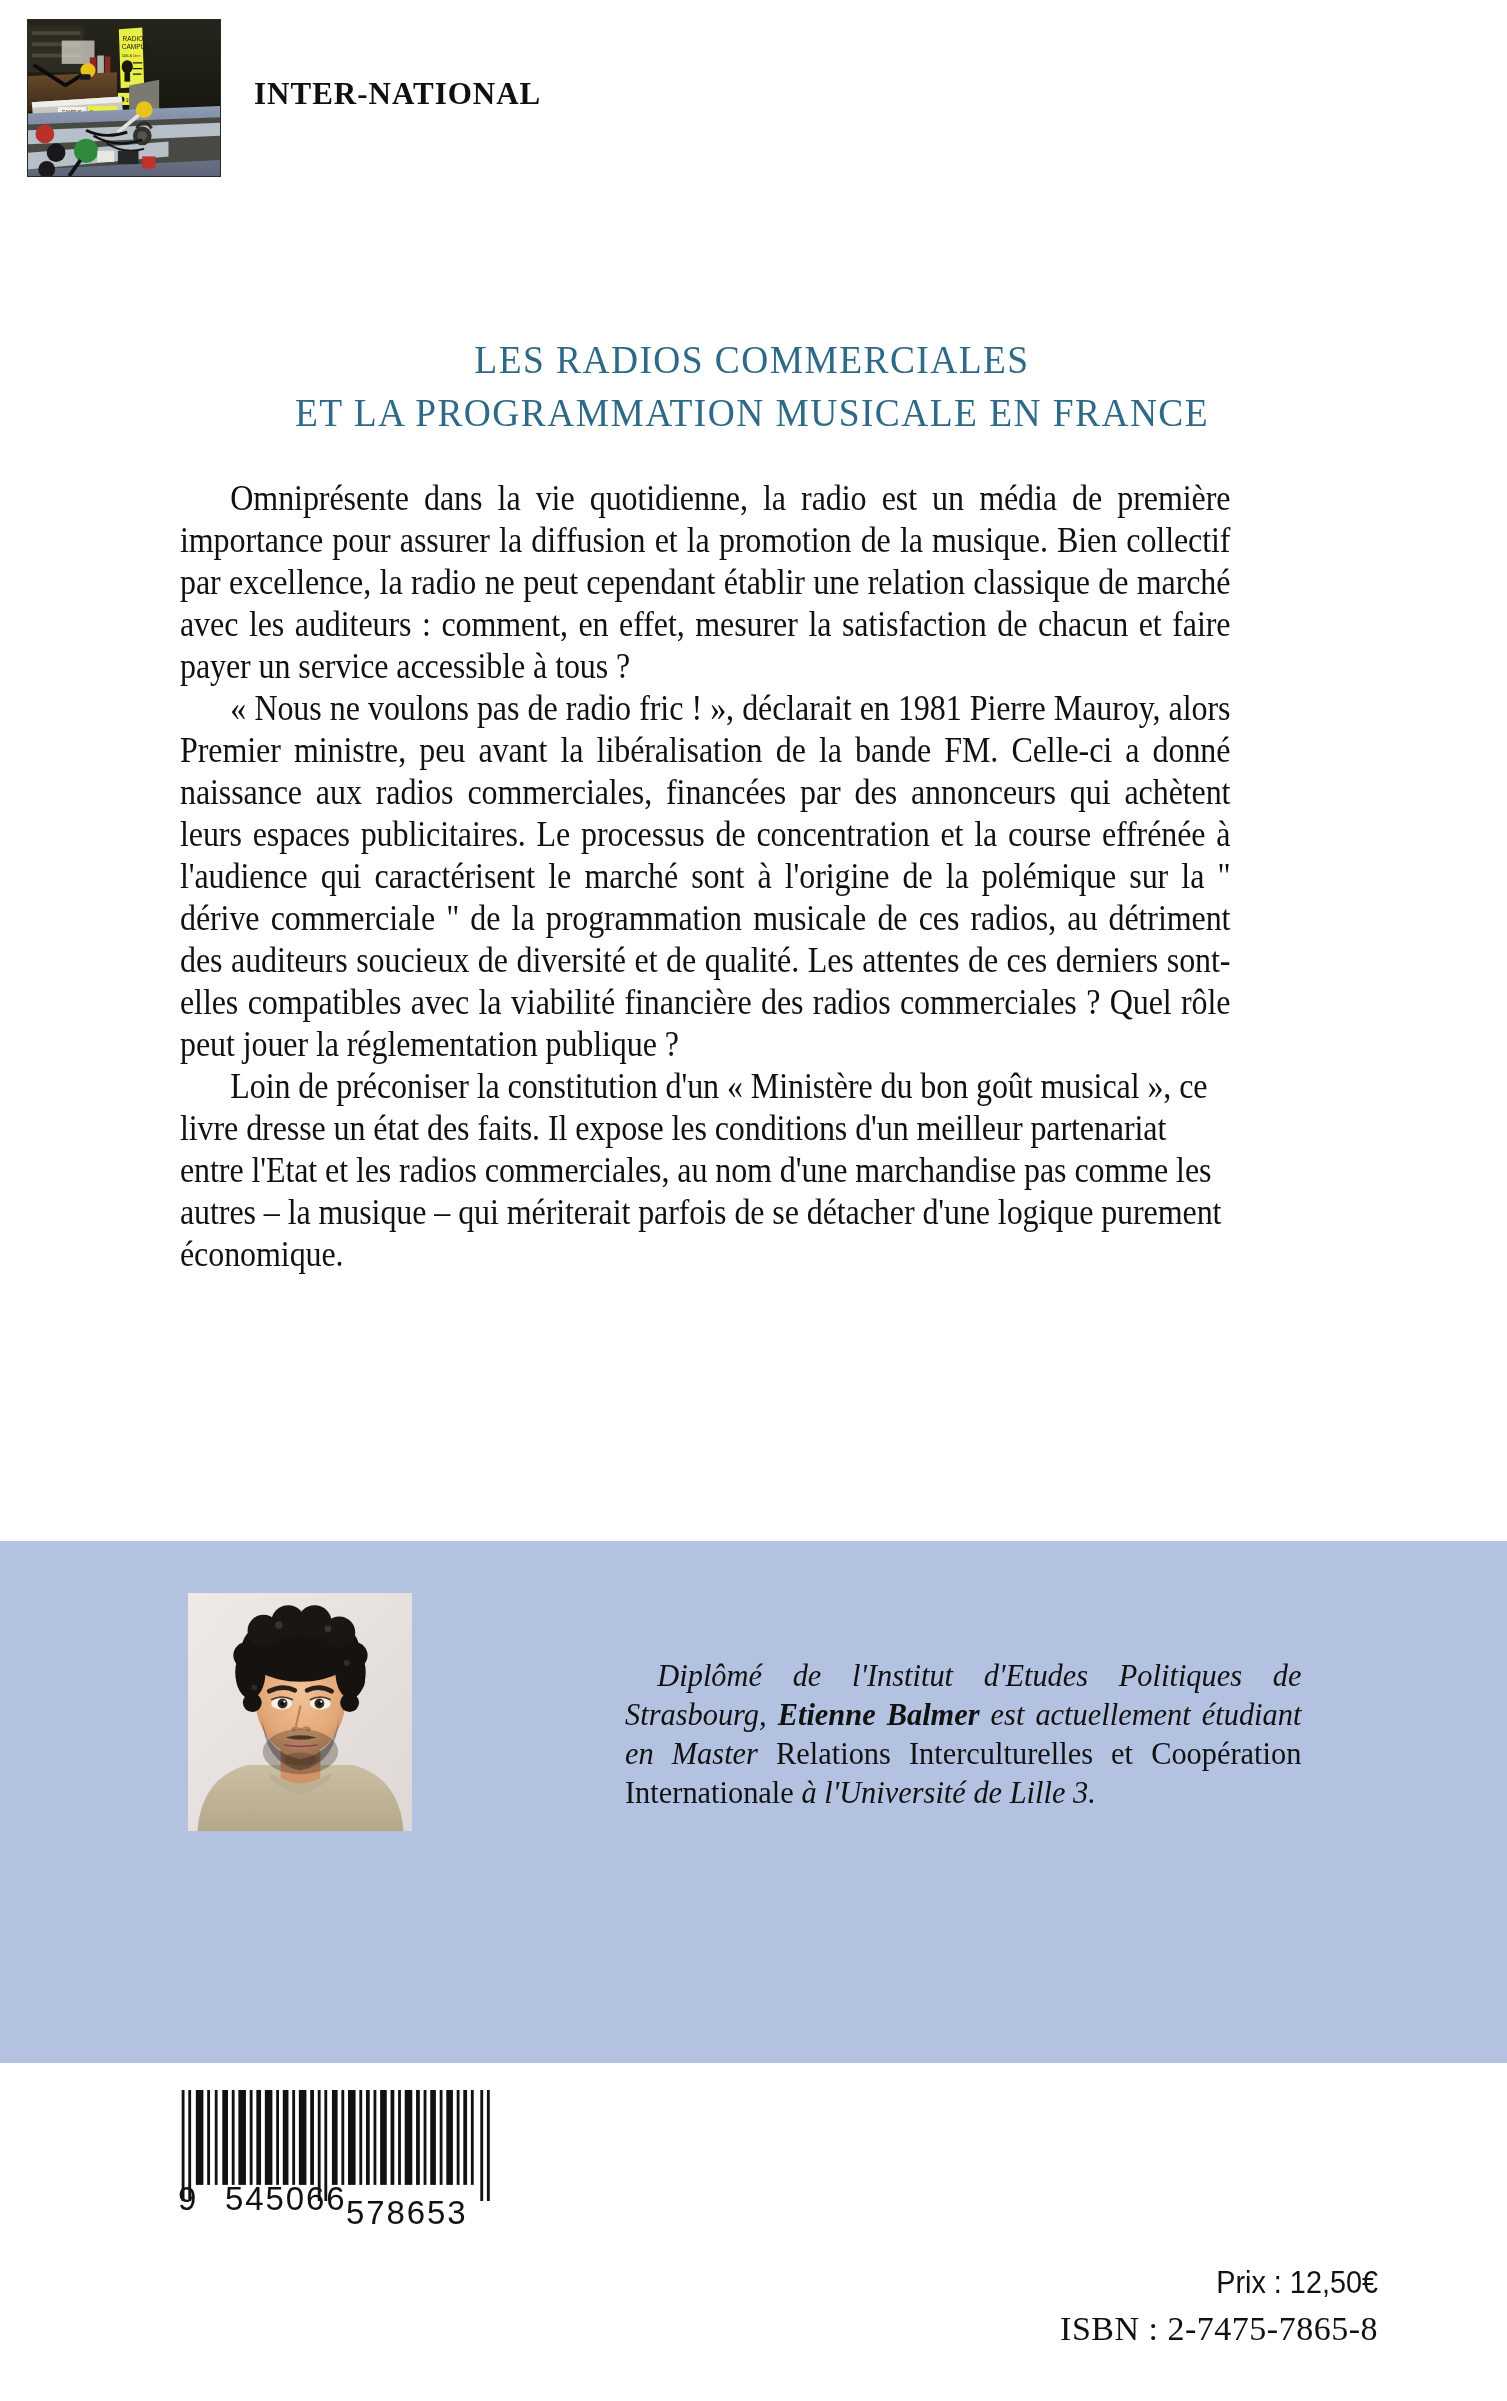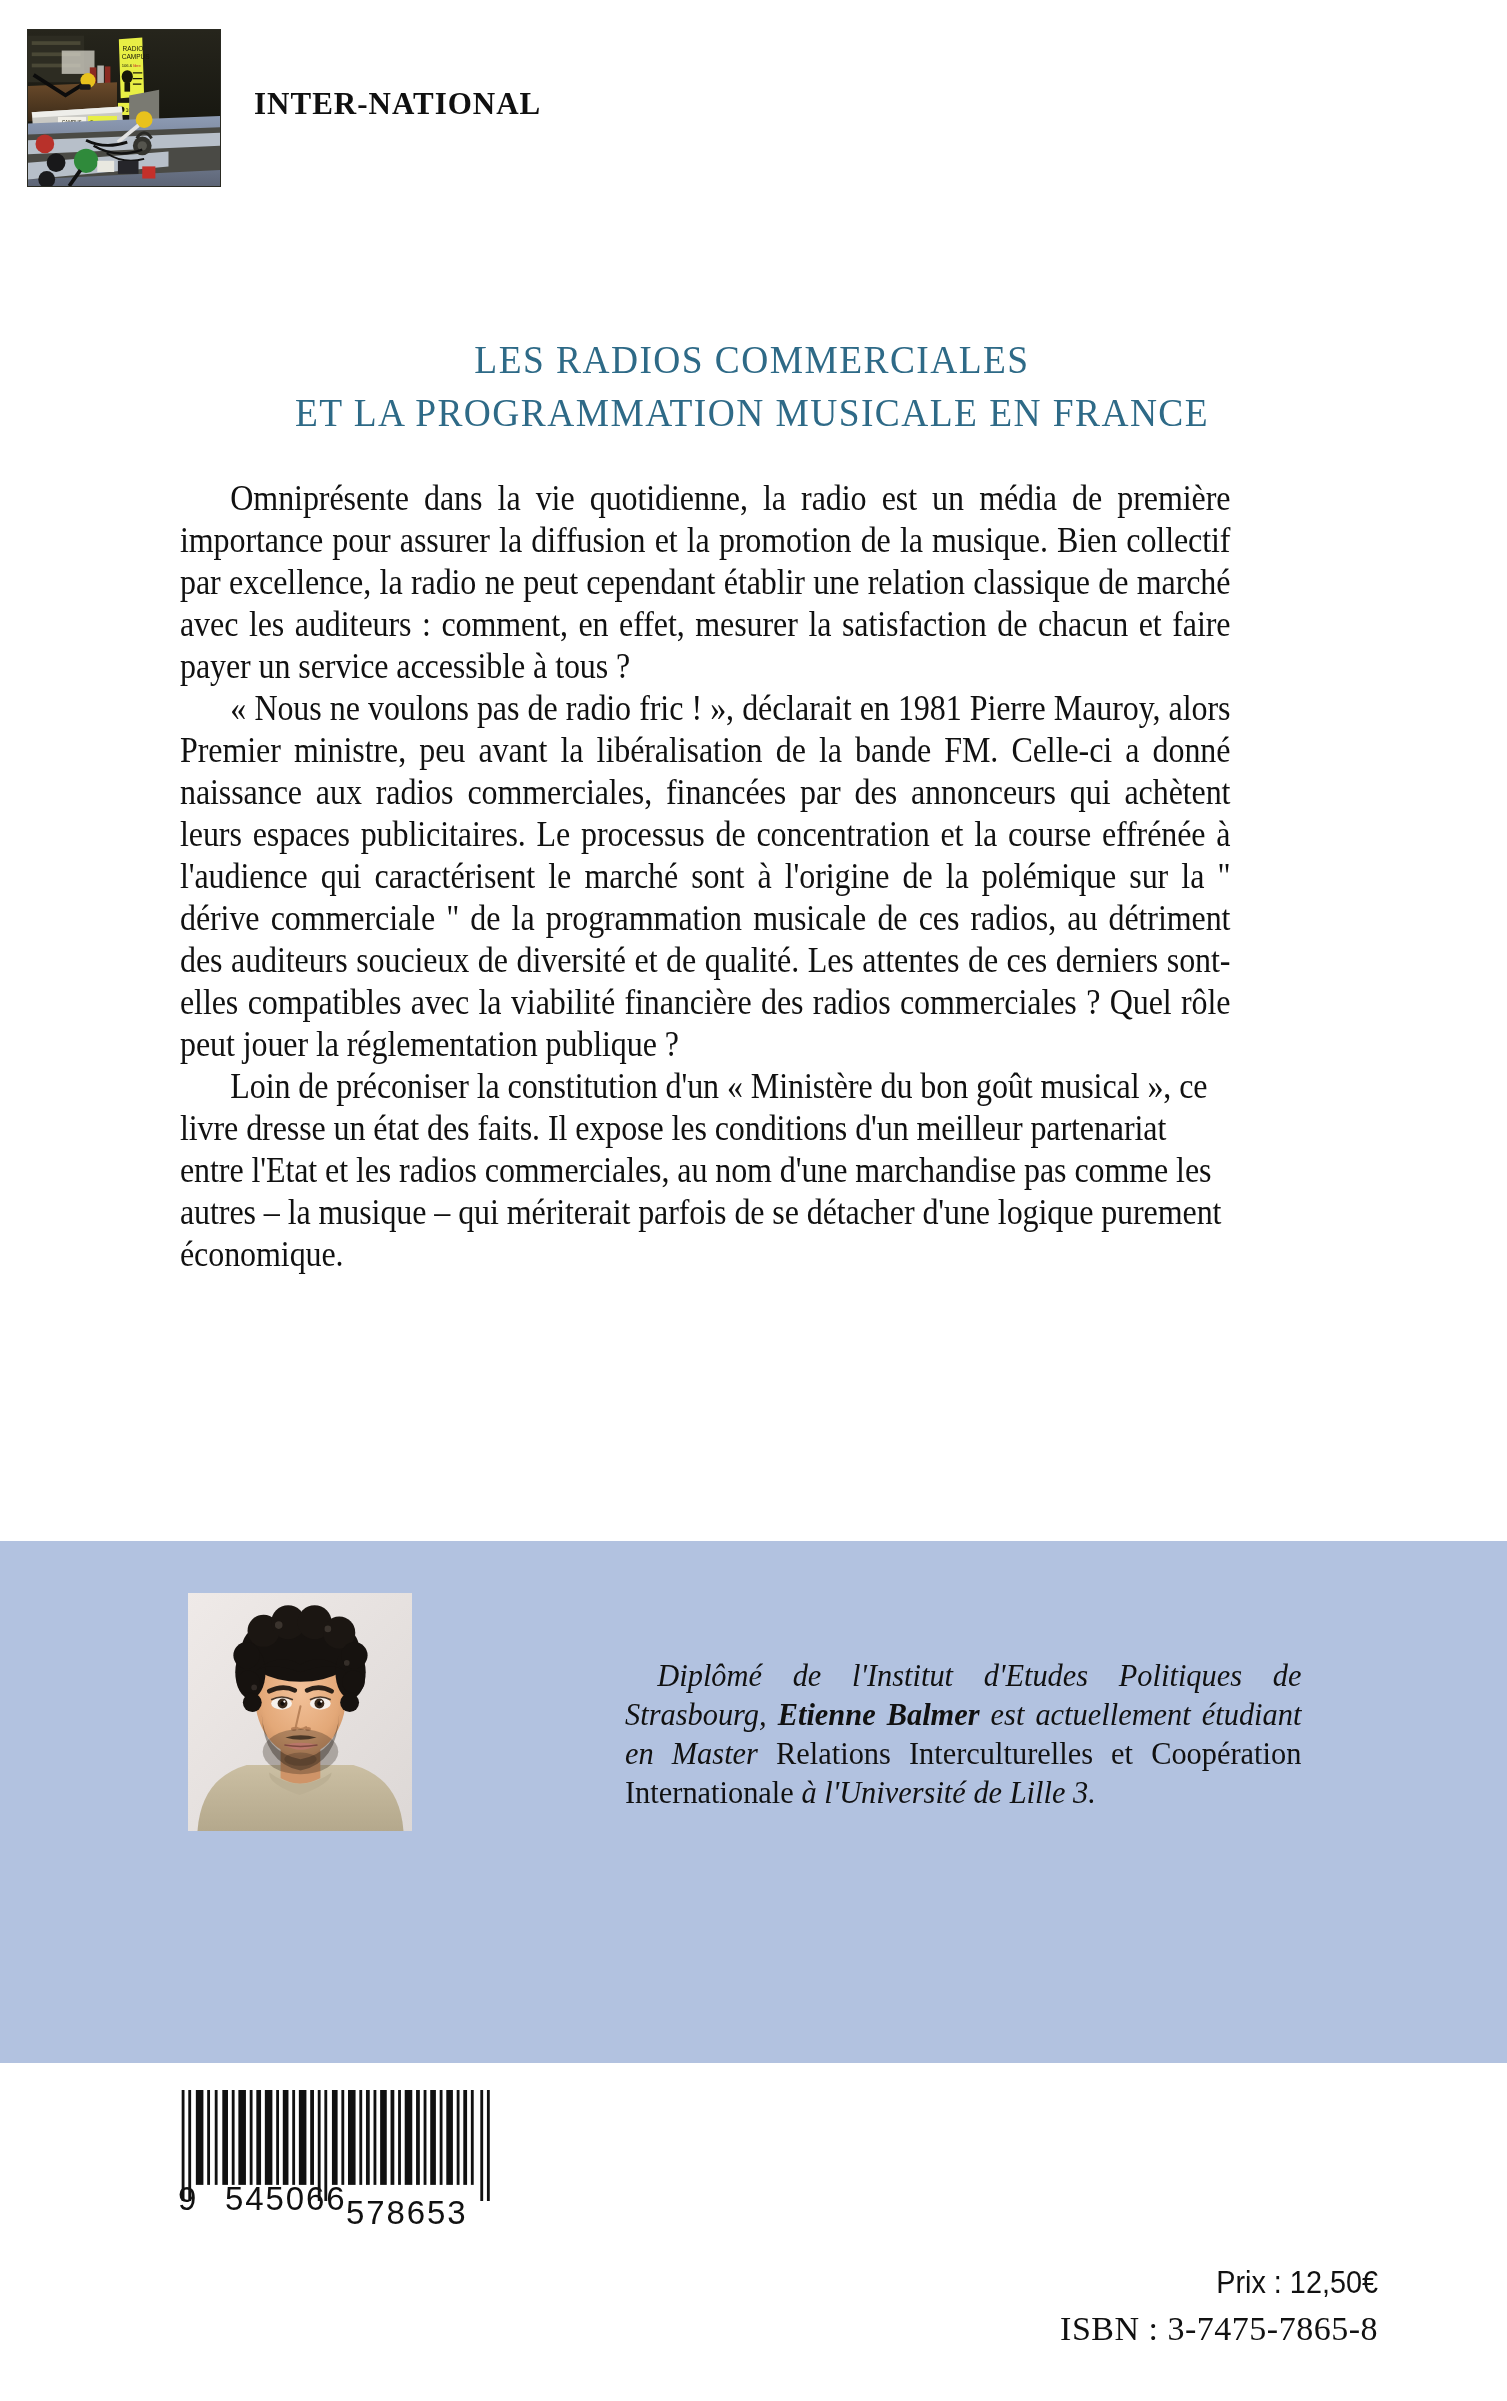--- a/index.html
+++ b/index.html
@@ -11,21 +11,21 @@
     width: 1508px;
     height: 2402px;
     position: relative;
     overflow: hidden;
     font-family: "Liberation Serif", serif;
   }
 
   
   .top-bar {
     position: absolute;
-    left: 0; top: 12px;
+    left: 0; top: 2px;
     width: 1216px;
     height: 284px;
   }
   .collection-photo {
     position: absolute;
     left: 26.5px;
     top: 17px;
     width: 194px;
     height: 158px;
     overflow: hidden;
@@ -435,14 +435,14 @@
     </g>
   </svg>
   <div class="barcode-digits">
     <span class="d-lead">9</span>
     <span class="d-left">545066</span>
     <span class="d-right">578653</span>
   </div>
 </div>
 
 <div class="price-line">Prix : 12,50€</div>
-<div class="isbn-line">ISBN : 3-7475-7865-8</div>
+<div class="isbn-line">ISBN : 2-7475-7865-8</div>
 
 
 </body></html>

